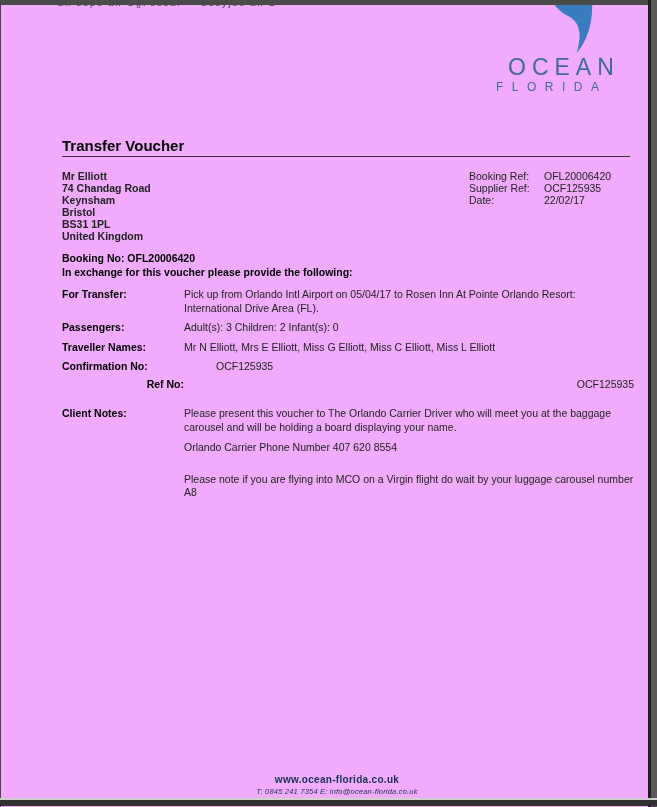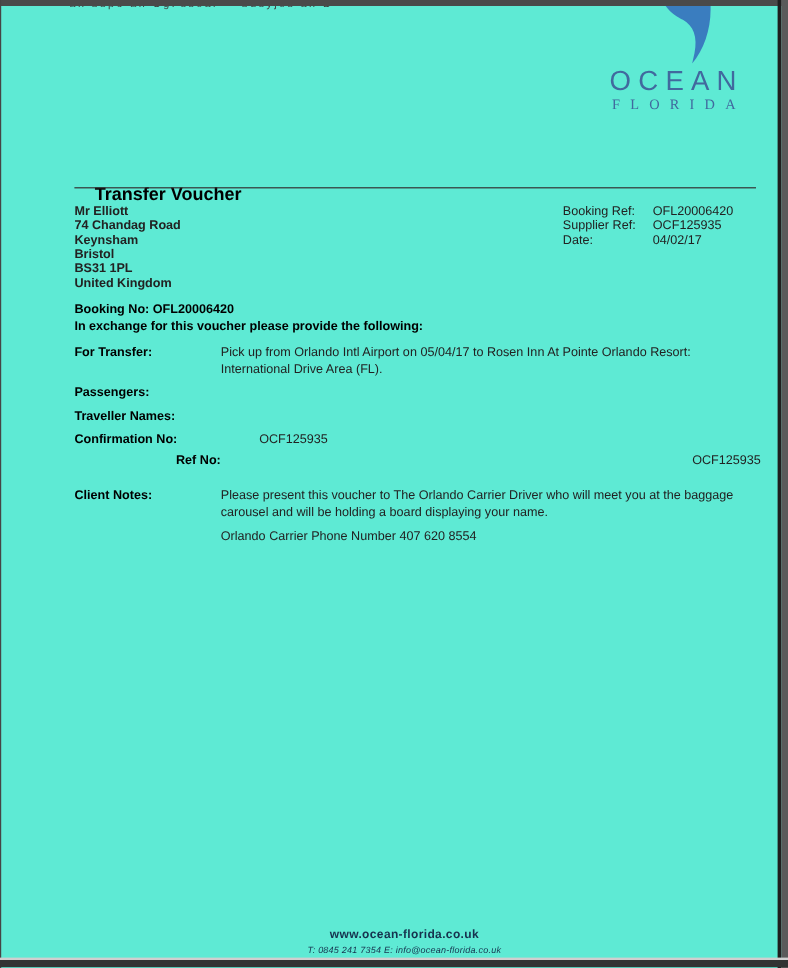--- a/index.html
+++ b/index.html
@@ -1,17 +1,17 @@
 <!DOCTYPE html>
 <html><head>
 <meta charset="utf-8">
 <style>
   html,body{margin:0;padding:0;background:#ffffff;}
   .page{
-    position:relative;width:657px;height:807px;background:#5eead4;overflow:hidden;
+    position:relative;width:657px;height:807px;background:#f0abfc;overflow:hidden;
     font-family:"Liberation Sans", sans-serif;color:#1a1a1a;
   }
   
   .edge-top{position:absolute;left:0;top:0;width:657px;height:5px;background:#4a4a4a;}
   .edge-left{position:absolute;left:0;top:0;width:1px;height:807px;background:#454545;}
   .edge-right-line{position:absolute;left:648px;top:0;width:3px;height:807px;background:#1e1e1e;}
   .edge-right-strip{position:absolute;left:651px;top:0;width:6px;height:807px;background:#5a5a5a;}
   .edge-bottom-light{position:absolute;left:0;top:798px;width:657px;height:2px;background:#cfcfcf;}
   .edge-bottom-bar{position:absolute;left:0;top:800px;width:657px;height:6px;background:#323232;}
   .clipped-header{
@@ -19,26 +19,26 @@
   }
   .clipped-header span{display:block;margin-top:-7px;font-size:9px;color:#3a3a3a;letter-spacing:2px;white-space:nowrap;}
 
   
   .logo-wave{position:absolute;left:551px;top:5px;width:42px;height:48px;}
   .logo-ocean{
     position:absolute;left:508px;top:54px;width:130px;
     font-size:23px;font-weight:300;letter-spacing:6px;color:#41699e;text-align:left;white-space:nowrap;
   }
   .logo-florida{
-    position:absolute;left:510px;top:80px;width:130px;
-    font-size:12px;font-weight:400;letter-spacing:8.5px;color:#41699e;white-space:nowrap;font-family:Liberation Serif, serif;
+    position:absolute;left:496px;top:80px;width:130px;
+    font-size:12px;font-weight:400;letter-spacing:8.5px;color:#41699e;white-space:nowrap;
   }
 
   
-  .doc-title{position:absolute;left:62px;top:137px;margin:17px;font-size:15px;font-weight:bold;color:#000;}
+  .doc-title{position:absolute;left:62px;top:137px;margin:0;font-size:15px;font-weight:bold;color:#000;}
   .title-rule{position:absolute;left:62px;top:156px;width:568px;height:1px;background:#333;}
 
   
   .recipient{position:absolute;left:62px;top:170px;font-size:10.5px;line-height:12px;color:#222;font-weight:bold;}
   .refblock{position:absolute;left:455px;top:170px;font-size:10.5px;line-height:12px;color:#222;}
   .refrow{display:flex;}
   .refrow .rlabel{width:75px;padding-left:14px;}
   .refrow .rvalue{white-space:nowrap;}
 
   .booking-lines{position:absolute;left:62px;top:252px;font-size:10.5px;line-height:13.5px;font-weight:bold;color:#000;}
@@ -99,53 +99,56 @@
     <div class="refrow">
       <span class="rlabel">Booking Ref:</span>
       <span class="rvalue">OFL20006420</span>
     </div>
     <div class="refrow">
       <span class="rlabel">Supplier Ref:</span>
       <span class="rvalue">OCF125935</span>
     </div>
     <div class="refrow">
       <span class="rlabel">Date:</span>
-      <span class="rvalue">04/02/17</span>
+      <span class="rvalue">22/02/17</span>
     </div>
   </div>
 
   <div class="booking-lines">
     <div>Booking No: OFL20006420</div>
     <div>In exchange for this voucher please provide the following:</div>
   </div>
 
   <div class="drow row-0">
     <span class="dlabel">For Transfer:</span>
     <span class="dvalue">Pick up from Orlando Intl Airport on 05/04/17 to Rosen Inn At Pointe Orlando Resort: International Drive Area (FL).</span>
   </div>
   <div class="drow row-1">
     <span class="dlabel">Passengers:</span>
+    <span class="dvalue">Adult(s): 3 Children: 2 Infant(s):  0</span>
   </div>
   <div class="drow row-2">
     <span class="dlabel">Traveller Names:</span>
+    <span class="dvalue">Mr N Elliott, Mrs E Elliott, Miss G Elliott, Miss C Elliott, Miss L Elliott</span>
   </div>
   <div class="drow row-3">
     <span class="dlabel">Confirmation No:</span>
     <span class="dvalue">OCF125935</span>
   </div>
   <div class="drow row-4">
     <span class="dlabel">Ref No:</span>
     <span class="dvalue">OCF125935</span>
   </div>
 
   <div class="drow row-notes">
     <span class="dlabel">Client Notes:</span>
     <span class="dvalue notes">
       <p class="p0">Please present this voucher to The Orlando Carrier Driver who will meet you at the baggage carousel and will be holding a board displaying your name.</p>
       <p class="p1">Orlando Carrier Phone Number 407 620 8554</p>
+      <p class="p2">Please note if you are flying into MCO on a Virgin flight do wait by your luggage carousel number A8</p>
     </span>
   </div>
 
   <div class="footer">
     <div class="site">www.ocean-florida.co.uk</div>
     <div class="contact">T: 0845 241 7354 E: info@ocean-florida.co.uk</div>
   </div>
 
 </div>
 

